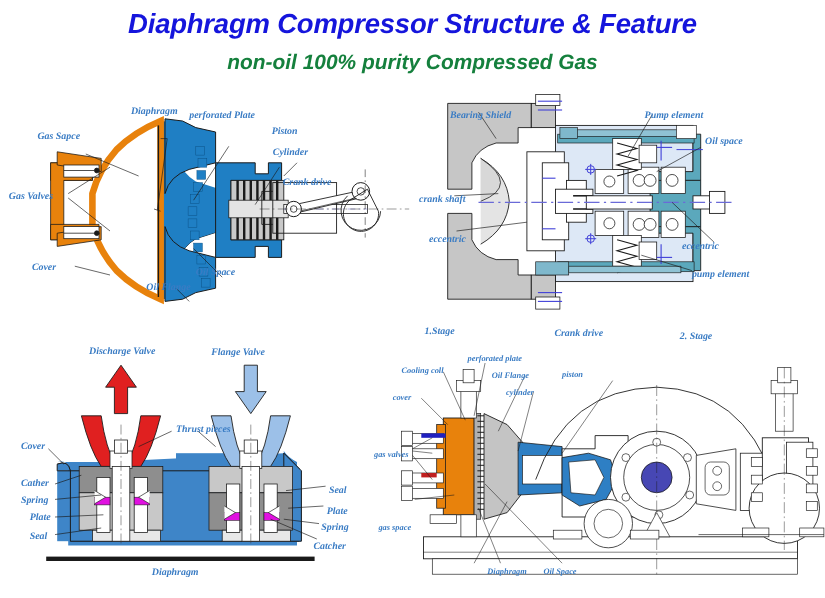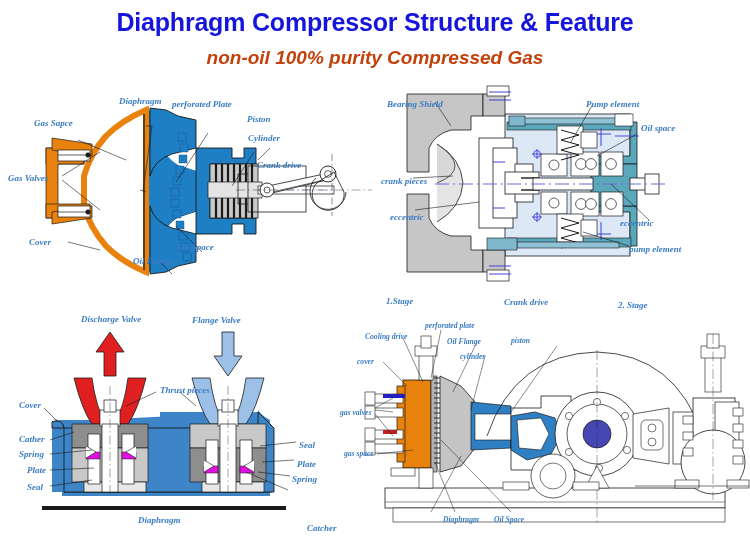--- a/index.html
+++ b/index.html
@@ -16,33 +16,34 @@
     font-family: "Liberation Sans", sans-serif;
   }
   .title {
     position: absolute;
     left: 0;
     top: 8px;
     width: 750px;
     text-align: center;
     font-size: 25px;
     font-weight: bold;
+    font-style: italic;
     color: #1515DC;
     letter-spacing: -0.2px;
   }
   .subtitle {
     position: absolute;
     left: 0;
     top: 47px;
     width: 750px;
     text-align: center;
     font-size: 19px;
     font-weight: bold;
     font-style: italic;
-    color: #c2410c;
+    color: #15803d;
   }
   .lbl {
     position: absolute;
     color: #3A7CC4;
     font-weight: bold;
     font-style: italic;
     font-size: 8.5px;
     white-space: nowrap;
     line-height: 1;
     font-family: Liberation Serif, serif;
@@ -477,46 +478,46 @@
 <div class="lbl md" style="left: 119px; top: 97px;">Diaphragm</div>
     <div class="lbl md" style="left: 172px; top: 100px;">perforated Plate</div>
     <div class="lbl md" style="left: 247px; top: 115px;">Piston</div>
     <div class="lbl md" style="left: 248px; top: 134px;">Cylinder</div>
     <div class="lbl md" style="left: 34px; top: 119px;">Gas Sapce</div>
     <div class="lbl md" style="left: 8px; top: 174px;">Gas Valves</div>
     <div class="lbl md" style="left: 29px; top: 238px;">Cover</div>
     <div class="lbl md" style="left: 133px; top: 257px;">Oil Flange</div>
     <div class="lbl md" style="left: 178px; top: 243px;">Oil Space</div>
     <div class="lbl md" style="left: 257px; top: 161px;">Crank drive</div>
-    <div class="lbl md" style="left: 387px; top: 100px;">Bearing Shield</div>
+    <div class="lbl md" style="left: 409px; top: 100px;">Bearing Shield</div>
     <div class="lbl md" style="left: 586px; top: 100px;">Pump element</div>
     <div class="lbl md" style="left: 641px; top: 124px;">Oil space</div>
-    <div class="lbl md" style="left: 381px; top: 177px;">crank pieces</div>
+    <div class="lbl md" style="left: 381px; top: 177px;">crank shaft</div>
     <div class="lbl md" style="left: 390px; top: 213px;">eccentric</div>
     <div class="lbl md" style="left: 620px; top: 219px;">eccentric</div>
     <div class="lbl md" style="left: 629px; top: 245px;">pump element</div>
     <div class="lbl md" style="left: 81px; top: 315px;">Discharge Valve</div>
     <div class="lbl md" style="left: 192px; top: 316px;">Flange Valve</div>
     <div class="lbl md" style="left: 160px; top: 386px;">Thrust  pieces</div>
     <div class="lbl md" style="left: 19px; top: 401px;">Cover</div>
     <div class="lbl md" style="left: 19px; top: 435px;">Cather</div>
     <div class="lbl md" style="left: 19px; top: 450px;">Spring</div>
     <div class="lbl md" style="left: 27px; top: 466px;">Plate</div>
     <div class="lbl md" style="left: 27px; top: 483px;">Seal</div>
     <div class="lbl md" style="left: 299px; top: 441px;">Seal</div>
     <div class="lbl md" style="left: 297px; top: 460px;">Plate</div>
     <div class="lbl md" style="left: 292px; top: 475px;">Spring</div>
-    <div class="lbl md" style="left: 307px; top: 492px; margin-top: 32px;">Catcher</div>
+    <div class="lbl md" style="left: 285px; top: 492px;">Catcher</div>
     <div class="lbl md" style="left: 138px; top: 516px;">Diaphragm</div>
     <div class="lbl md" style="left: 386px; top: 297px;">1.Stage</div>
     <div class="lbl md" style="left: 504px; top: 298px;">Crank drive</div>
     <div class="lbl md" style="left: 618px; top: 301px;">2. Stage</div>
     <div class="lbl sm" style="left: 425px; top: 322px;">perforated plate</div>
-    <div class="lbl sm" style="left: 365px; top: 333px;">Cooling  drive</div>
+    <div class="lbl sm" style="left: 365px; top: 333px;">Cooling  coll</div>
     <div class="lbl sm" style="left: 447px; top: 338px;">Oil Flange</div>
     <div class="lbl sm" style="left: 460px; top: 353px;">cylinder</div>
     <div class="lbl sm" style="left: 511px; top: 337px;">piston</div>
     <div class="lbl sm" style="left: 357px; top: 358px;">cover</div>
     <div class="lbl sm" style="left: 340px; top: 409px;">gas valves</div>
-    <div class="lbl sm" style="left: 344px; top: 450px; text-align: right;">gas space</div>
+    <div class="lbl sm" style="left: 344px; top: 476px; text-align: right;">gas space</div>
     <div class="lbl sm" style="left: 443px; top: 516px;">Diaphragm</div>
     <div class="lbl sm" style="left: 494px; top: 516px;">Oil Space</div>
   </div>
 
 </body></html>

